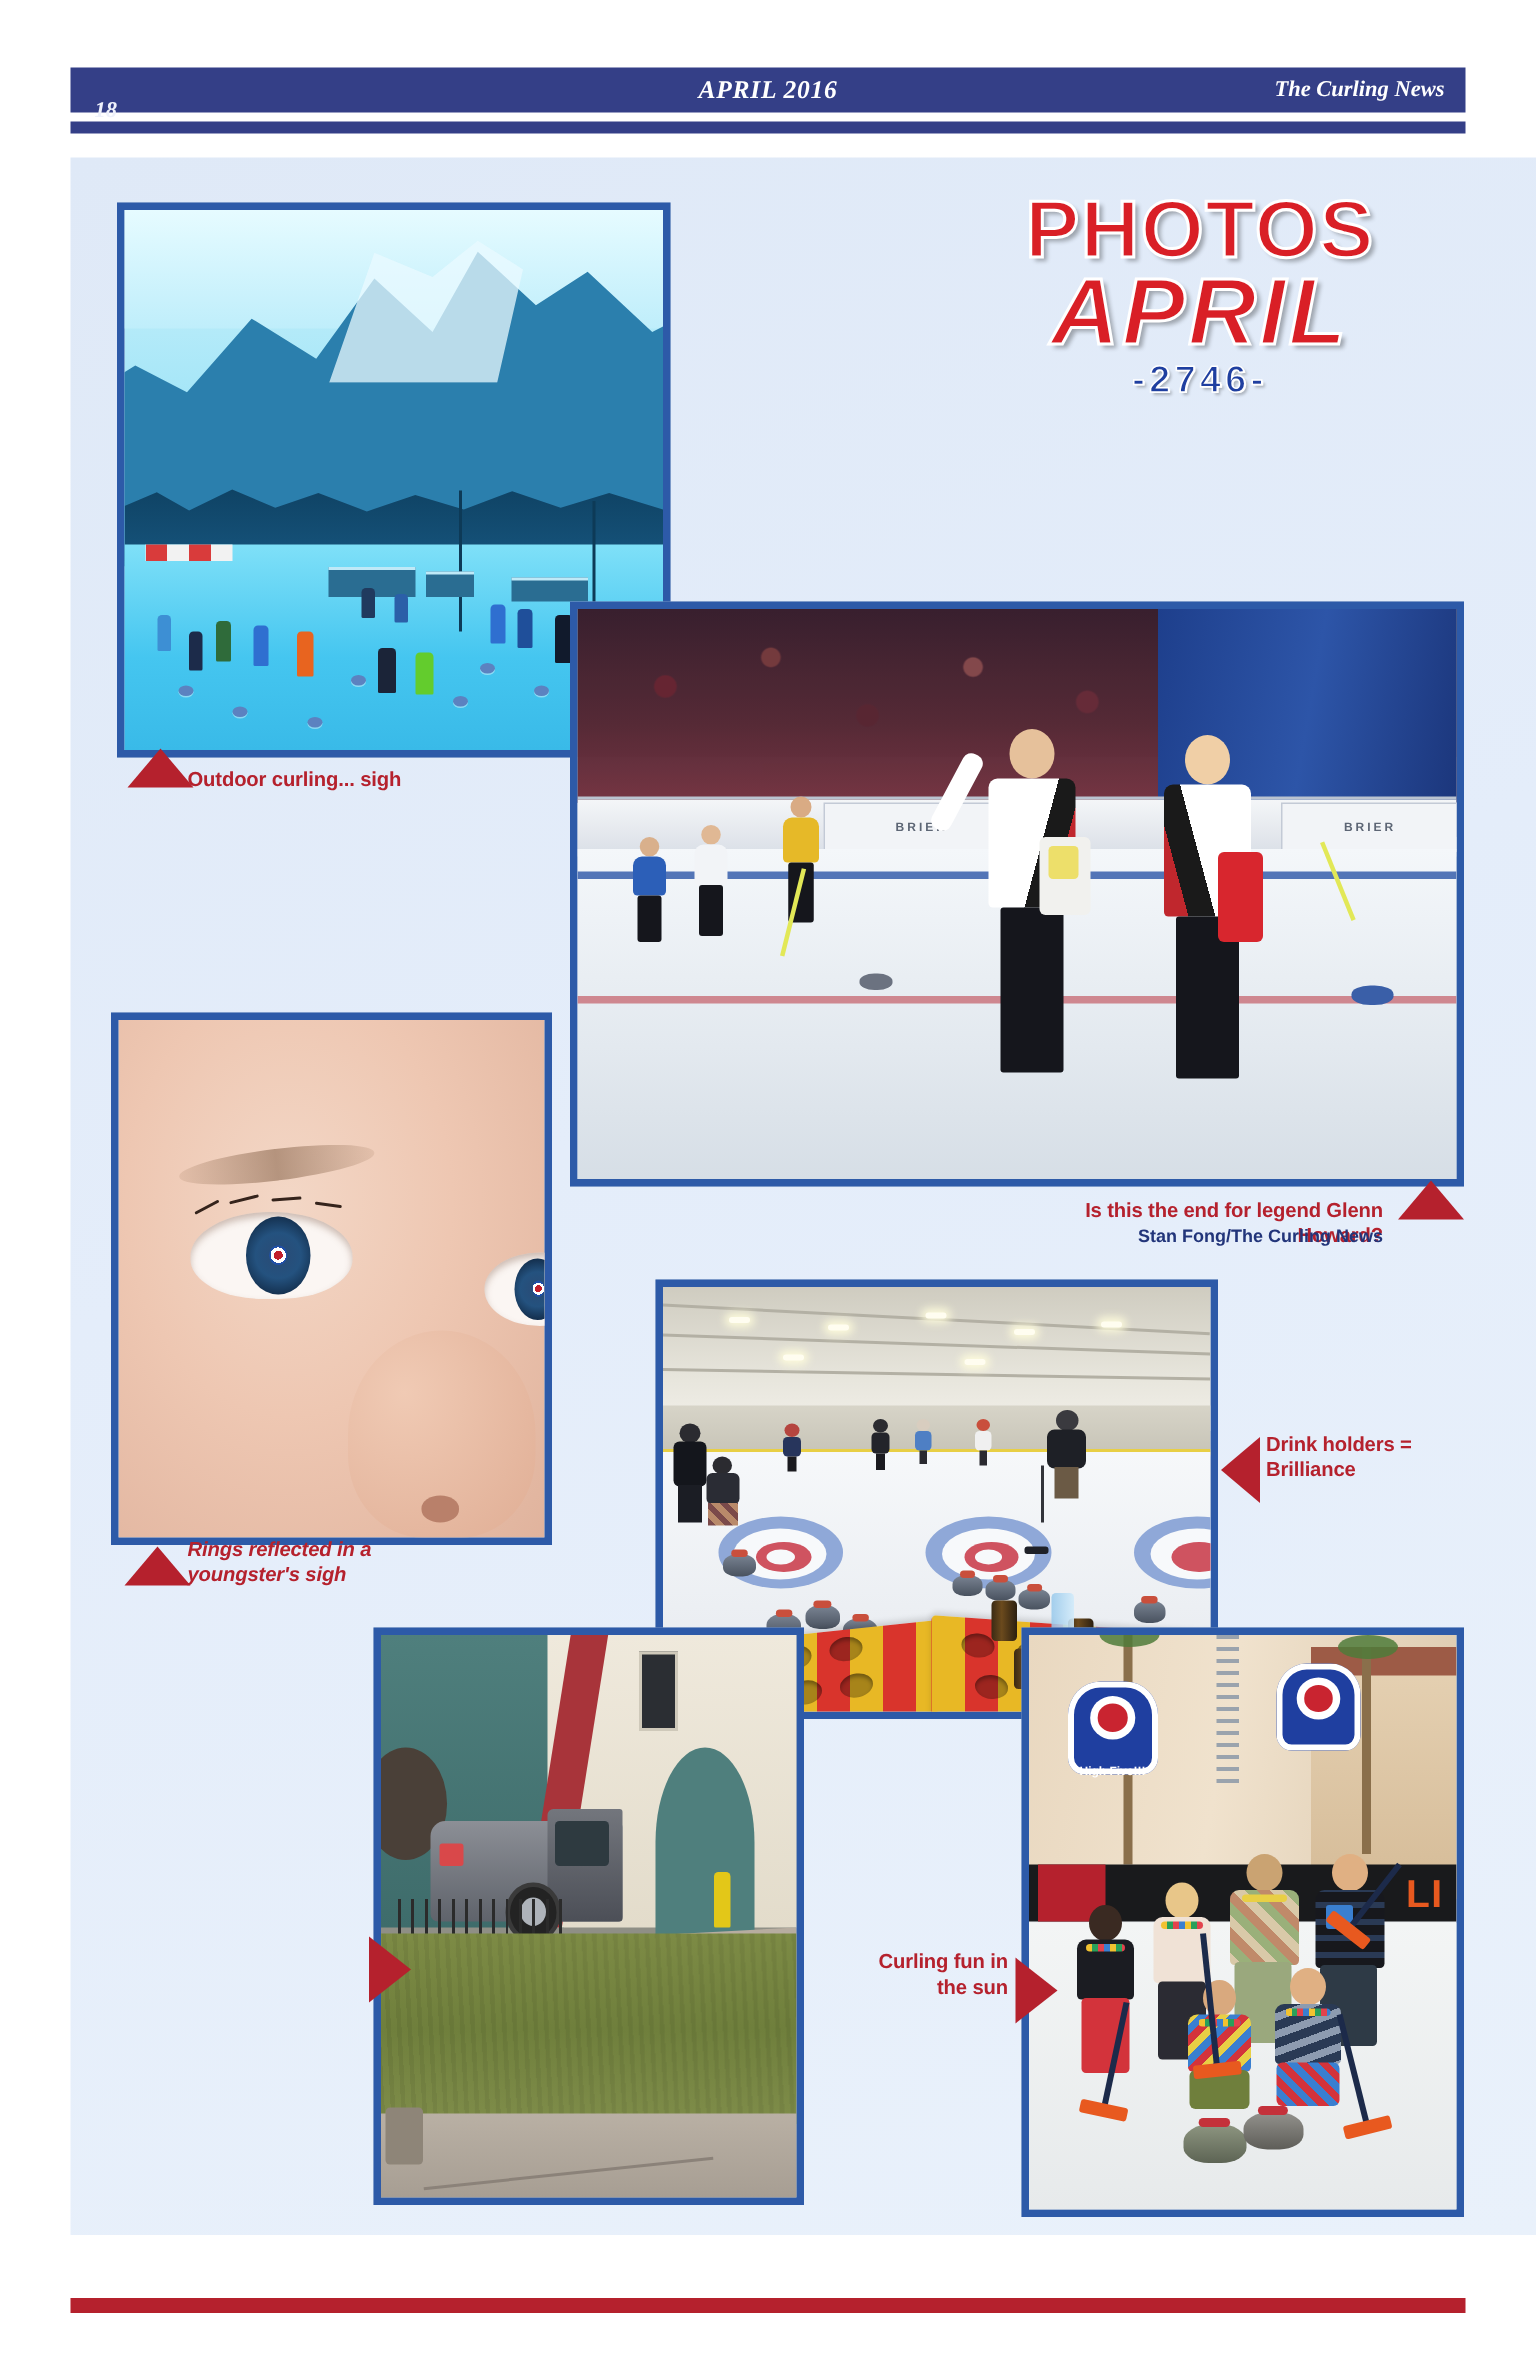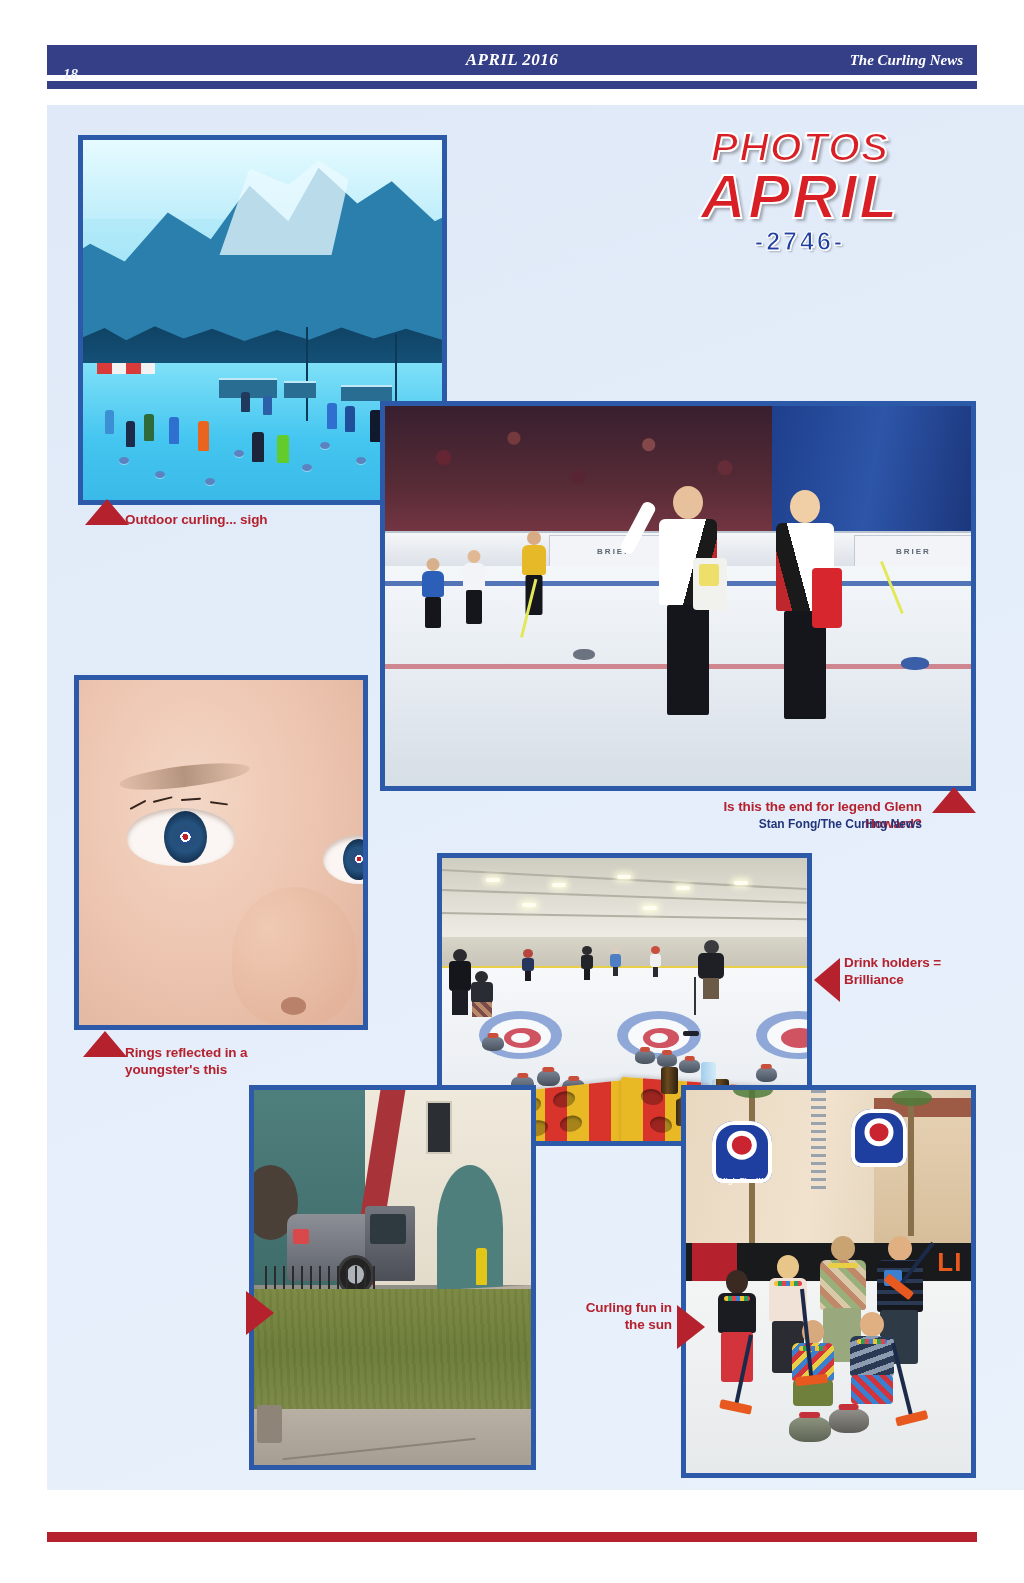--- a/index.html
+++ b/index.html
@@ -470,22 +470,22 @@
     letter-spacing: 3px;
     text-shadow: 1px 1px 0 #ffffff, 2px 2px 2px rgba(0,0,0,.25);
     -webkit-text-stroke: 1px #ffffff;
   }
   .logo-row {
     display: flex; align-items: center; justify-content: center;
     line-height: .95;
   }
   .logo-photos {
     font-family: "Liberation Sans", sans-serif;
-    font-weight: bold; font-style: italic;
-    font-size: 41px; letter-spacing: 1px;
+    font-weight: bold; 
+    font-size: 54px; letter-spacing: 1px;
     color: #d91f26;
     -webkit-text-stroke: 2px #ffffff;
     text-shadow: 3px 3px 3px rgba(0,0,0,.3);
   }
   .logo-of, .logo-the {
     font-family: "Liberation Sans", sans-serif;
     font-weight: bold; font-style: italic;
     font-size: 57px;
     color: #1f3fa0;
     -webkit-text-stroke: 2px #ffffff;
@@ -652,23 +652,23 @@
       <div class="iris" style="left:93%; top:46%; width:11%; height:12%;"></div>
       <div class="lash" style="left:18%; top:37%; width:18px; transform:rotate(-28deg);"></div>
       <div class="lash" style="left:26%; top:35%; width:20px; transform:rotate(-14deg);"></div>
       <div class="lash" style="left:36%; top:34.5%; width:20px; transform:rotate(-4deg);"></div>
       <div class="lash" style="left:46%; top:35%; width:18px; transform:rotate(8deg);"></div>
       <div class="nose"></div>
       <div class="nostril"></div>
     </div>
   </div>
   <div class="tri tri-up-left" style="left:36px; top:926px;"></div>
-  <div class="caption" style="left:78px; top:940px; width:190px;">
+  <div class="caption" style="left:78px; top:920px; width:190px;font-style:italic;">
     <div>Rings reflected in a</div>
-    <div>youngster's this</div>
+    <div>youngster's sigh</div>
   </div>
 
   <div class="photo" style="left:390px; top:748px; width:375px; height:293px;">
     <div class="inner art-rink">
       <div class="roof"></div>
       <div class="beam" style="left:0;  top:4%;  width:100%; transform:rotate(3deg);"></div>
       <div class="beam" style="left:0;  top:11%; width:100%; transform:rotate(2deg);"></div>
       <div class="beam" style="left:0;  top:19%; width:100%; transform:rotate(1deg);"></div>
       <div class="lamp" style="left:12%; top:7%;"></div>
       <div class="lamp" style="left:30%; top:9%;"></div>

